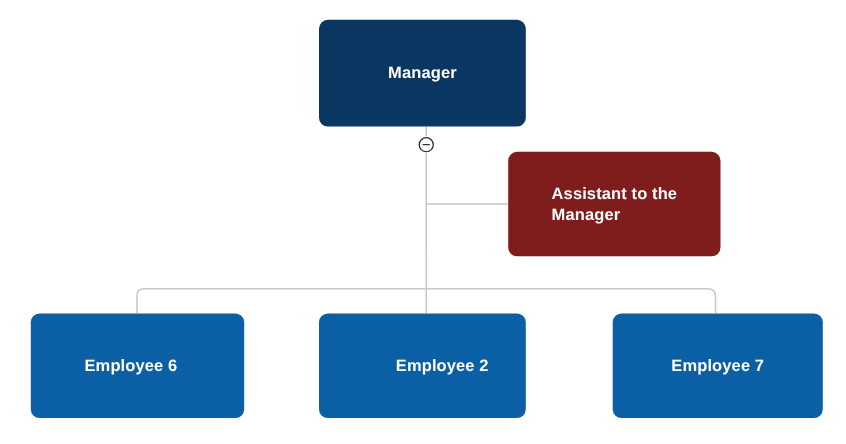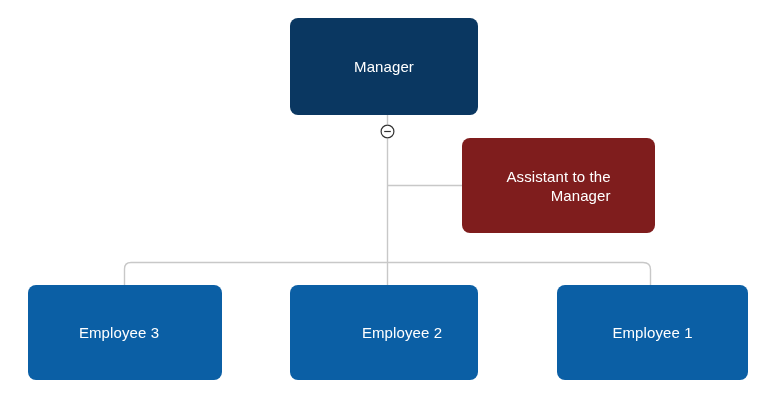--- a/index.html
+++ b/index.html
@@ -26,25 +26,25 @@
     height: 404px;
     pointer-events: none;
   }
   .node {
     position: absolute;
     box-sizing: border-box;
     border-radius: 8px;
     display: flex;
     align-items: center;
     justify-content: center;
-    text-align: right;
+    text-align: left;
     color: #ffffff;
     font-size: 15px;
     line-height: 19px;
-    font-weight: 400;
+    font-weight: 700;
     letter-spacing: 0.1px;
     cursor: pointer;
     -webkit-font-smoothing: antialiased;
   }
   .node-label {
     padding: 0 10px;
     user-select: none;
   }
   #node-manager {
     left: 290px;
@@ -118,24 +118,24 @@
 
   <div class="node" id="node-manager" style="background-color: rgb(10, 55, 97); color: rgb(255, 255, 255);">
     <span class="node-label">Manager</span>
   </div>
 
   <div class="node" id="node-assistant" style="background-color: #7f1d1d; color: rgb(255, 255, 255);">
     <span class="node-label"><span>Assistant to the</span><br><span>Manager</span></span>
   </div>
 
   <div class="node" id="node-employee-1" style="background-color: rgb(11, 95, 165); color: rgb(255, 255, 255);">
-    <span class="node-label">Employee 3</span>
+    <span class="node-label">Employee 6</span>
   </div>
 
   <div class="node" id="node-employee-2" style="background-color: rgb(11, 95, 165); color: rgb(255, 255, 255);">
     <span class="node-label">Employee 2</span>
   </div>
 
   <div class="node" id="node-employee-3" style="background-color: rgb(11, 95, 165); color: rgb(255, 255, 255);">
-    <span class="node-label">Employee 1</span>
+    <span class="node-label">Employee 7</span>
   </div>
 
 </div>
 
 </body></html>

